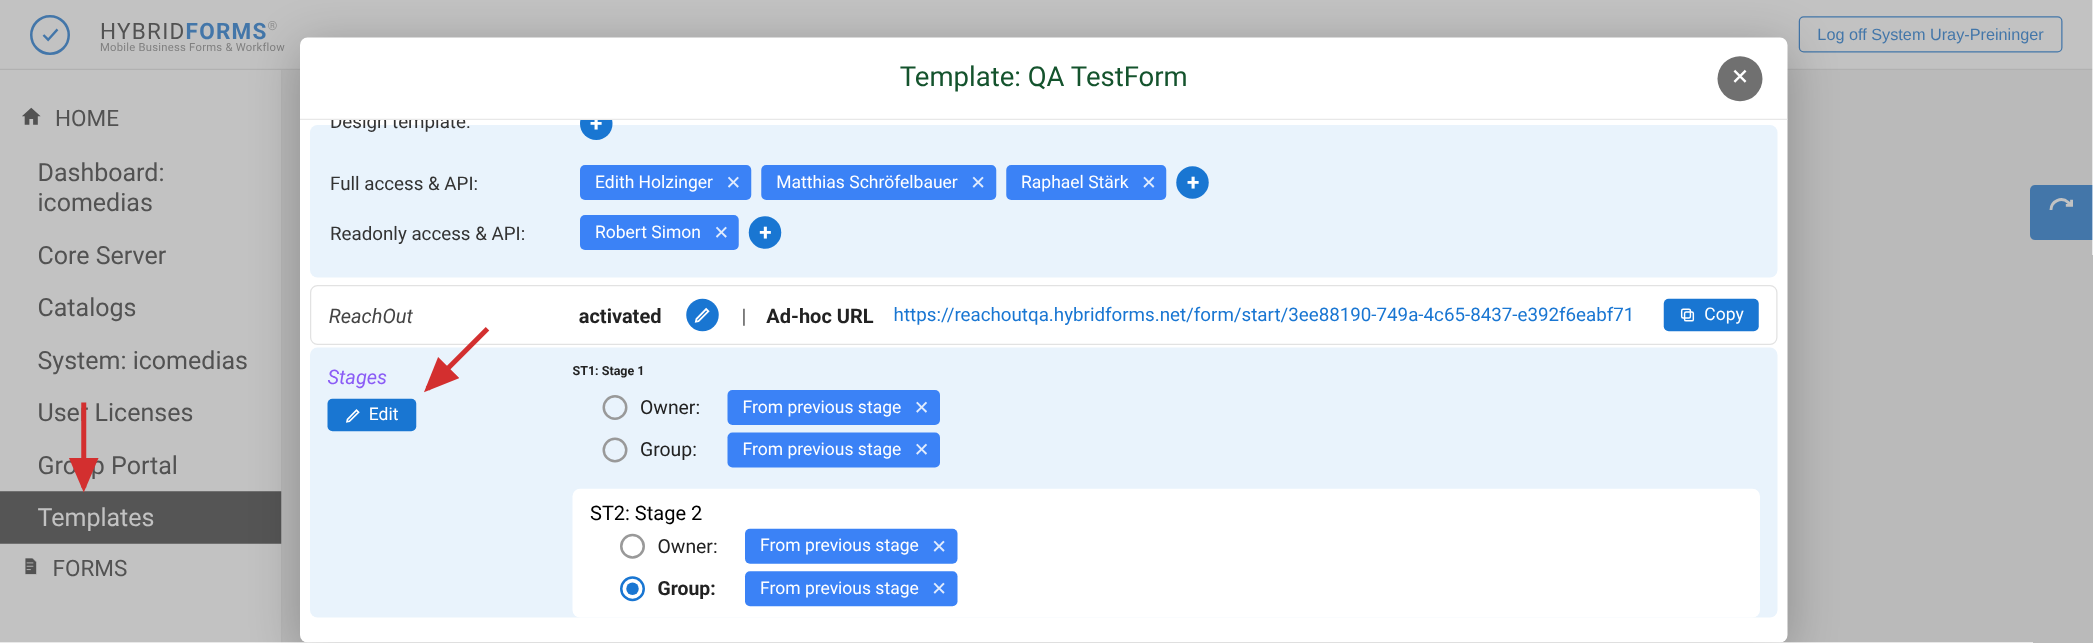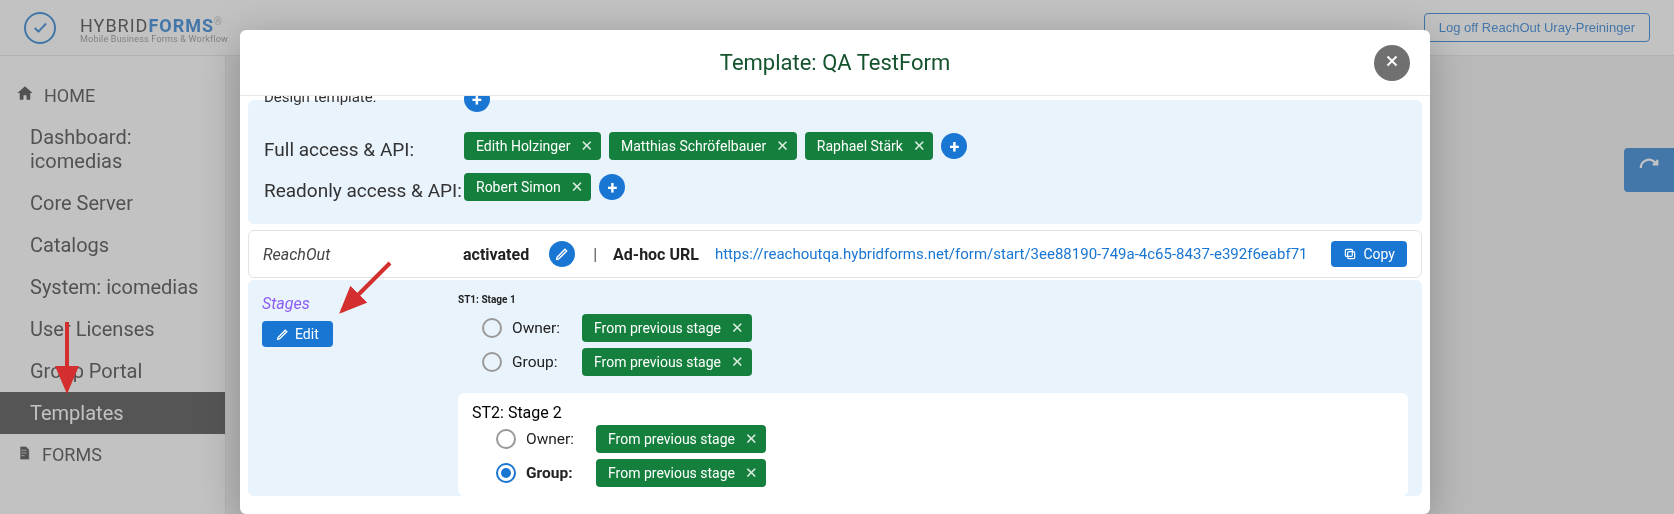--- a/index.html
+++ b/index.html
@@ -30,23 +30,23 @@
 
 .modal { position: absolute; left: 240px; top: 30px; width: 1190px; height: 484px; background: #fff; border-radius: 6px; box-shadow: 0 8px 40px rgba(0,0,0,0.25); display: flex; flex-direction: column; overflow: hidden; }
 .modal-header { padding: 20px 24px; display: flex; align-items: center; border-bottom: 1px solid #e8e8e8; position: relative; }
 .modal-title { flex: 1; text-align: center; font-size: 22px; color: #14532d; }
 .modal-close { width: 36px; height: 36px; border-radius: 50%; background: #707070; color: #fff; display: flex; align-items: center; justify-content: center; cursor: pointer; font-size: 20px; position: absolute; right: 20px; }
 
 .modal-body { flex: 1; overflow: hidden; padding: 4px 8px 0 8px; }
 
 .panel { background: #e9f3fc; border-radius: 6px; margin-bottom: 6px; padding: 0 16px 16px 16px; }
 .panel-row { display: flex; align-items: flex-start; padding: 6px 0; }
-.panel-label { width: 200px; font-size: 19px; color: #333; padding-top: 6px; }
+.panel-label { width: 200px; font-size: 15px; color: #333; padding-top: 6px; }
 .chips { display: flex; flex-wrap: wrap; gap: 8px; align-items: center; }
-.chip { background: #15803d; color: #fff; border-radius: 4px; padding: 5px 8px 5px 12px; font-size: 14px; display: inline-flex; align-items: center; gap: 10px; }
+.chip { background: #3b82f6; color: #fff; border-radius: 4px; padding: 5px 8px 5px 12px; font-size: 14px; display: inline-flex; align-items: center; gap: 10px; }
 .chip .x { cursor: pointer; opacity: 0.85; font-size: 15px; }
 .plus-btn { width: 26px; height: 26px; border-radius: 50%; background: #1976d2; color: #fff; display: inline-flex; align-items: center; justify-content: center; cursor: pointer; font-size: 18px; font-weight: 700; }
 
 .reach-row { background: #fff; border: 1px solid #e2e2e2; border-radius: 6px; padding: 10px 14px; display: flex; align-items: center; gap: 10px; margin-bottom: 2px; }
 .reach-left { width: 190px; font-style: italic; color: #444; font-size: 16px; }
 .activated { font-weight: 700; font-size: 16px; color: #222; }
 .edit-circ { width: 26px; height: 26px; border-radius: 50%; background: #1976d2; color: #fff; display: inline-flex; align-items: center; justify-content: center; cursor: pointer; margin: 0 8px 0 10px; }
 .sep { color: #555; }
 .adhoc-label { font-weight: 700; color: #222; margin: 0 6px; }
 .adhoc-url { color: #1976d2; font-size: 15px; text-decoration: none; flex: 1; white-space: nowrap; overflow: hidden; text-overflow: ellipsis; }
@@ -85,21 +85,21 @@
         <svg width="18" height="18" viewBox="0 0 24 24" fill="none" stroke="currentColor" stroke-width="2.5">
             <path d="M5 12l5 5L20 6"></path>
           </svg>
       </span>
       <span class="logo-text">
         <span class="logo-main"><span>HYBRID</span><b>FORMS</b><sup style="font-size:10px;color:#aaa">®</sup></span>
         <span class="logo-sub">Mobile Business Forms &amp; Workflow</span>
       </span>
     </div>
     <div class="topbar-spacer"></div>
-    <button class="logoff">Log off ReachOut Uray-Preininger</button>
+    <button class="logoff">Log off System Uray-Preininger</button>
   </div>
   <div class="sidebar">
     <div class="nav-head">
       <span>
         <svg width="18" height="18" viewBox="0 0 24 24" fill="currentColor">
             <path d="M12 3l10 9h-3v9h-5v-6H10v6H5v-9H2z"></path>
           </svg>
       </span>
       <span>HOME</span>
     </div>

